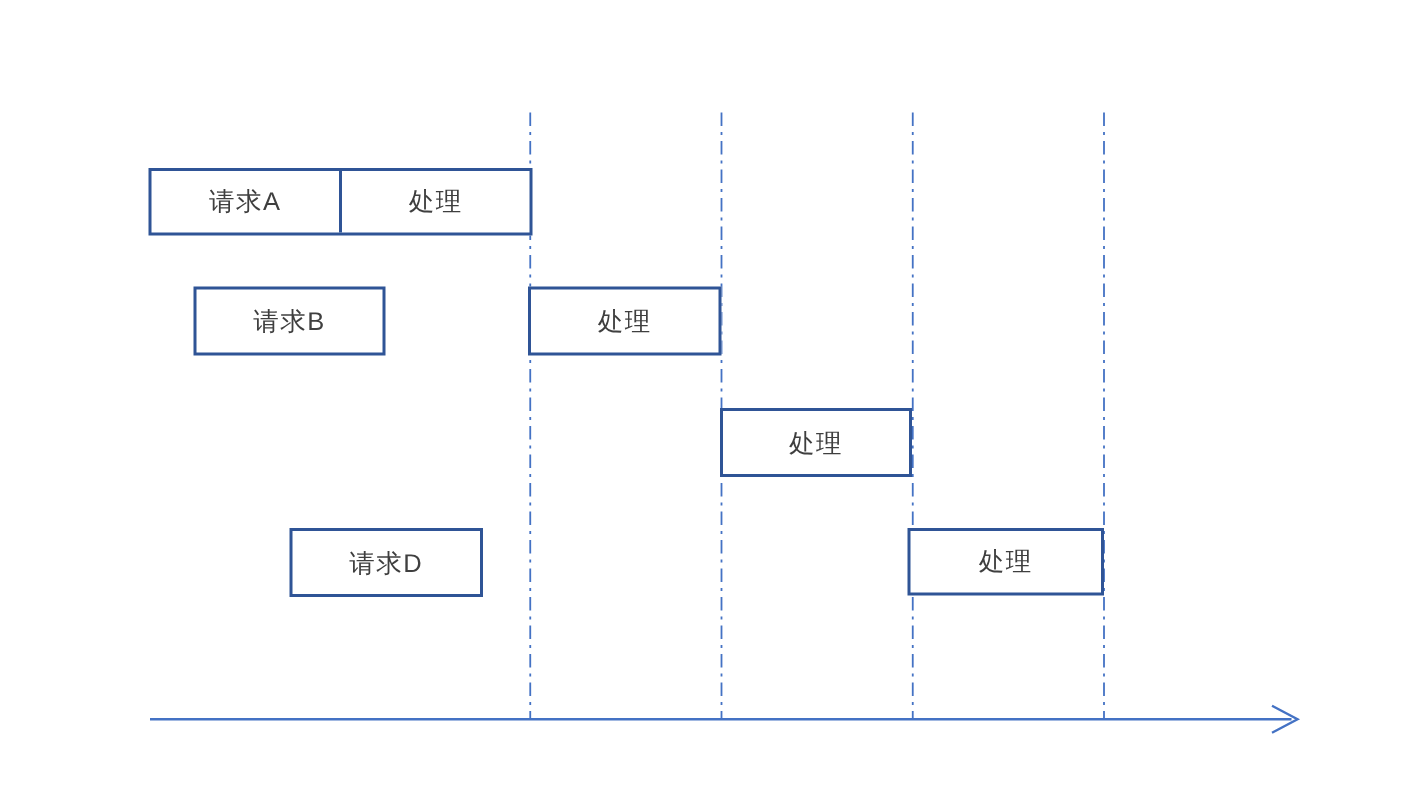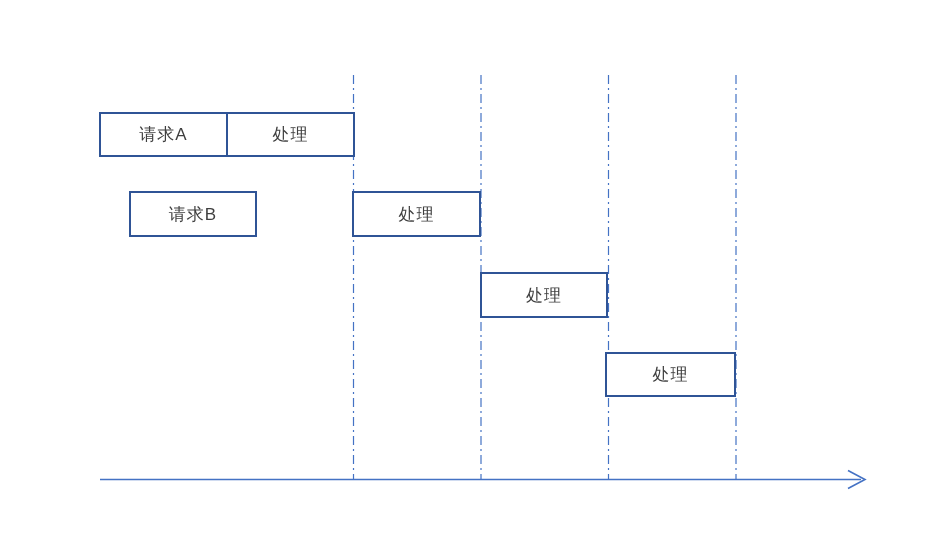--- a/index.html
+++ b/index.html
@@ -91,17 +91,20 @@
     <span>请求B</span>
   </div>
   <div class="box proc-b">
     <span>处理</span>
   </div>
 
   <div class="box proc-c">
     <span>处理</span>
   </div>
 
+  <div class="box req-d">
+    <span>请求D</span>
+  </div>
   <div class="box proc-d">
     <span>处理</span>
   </div>
 
 </div>
 
 </body></html>

